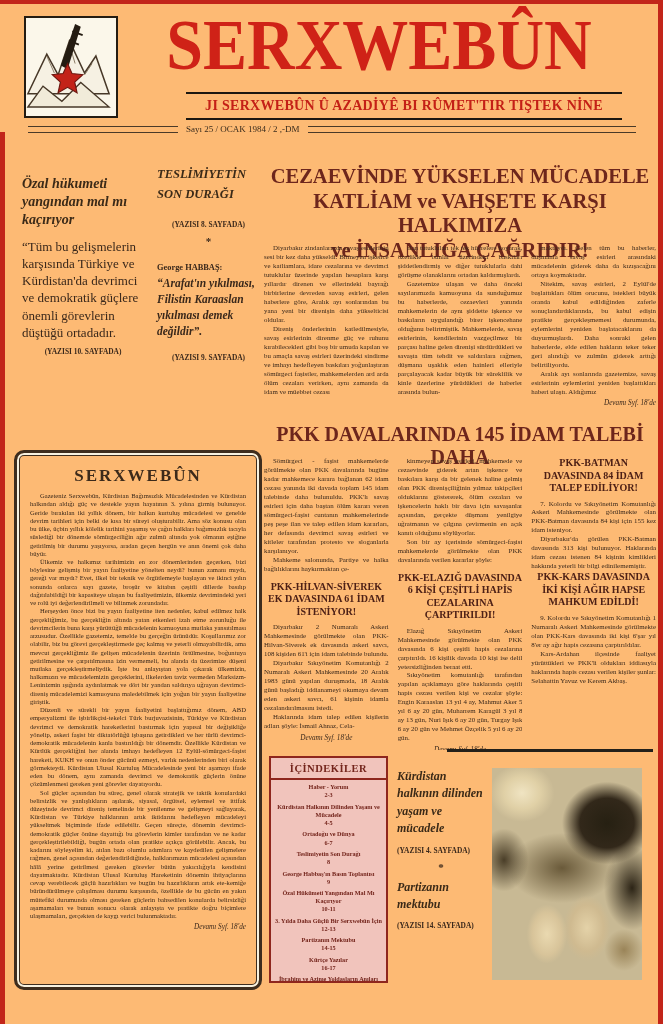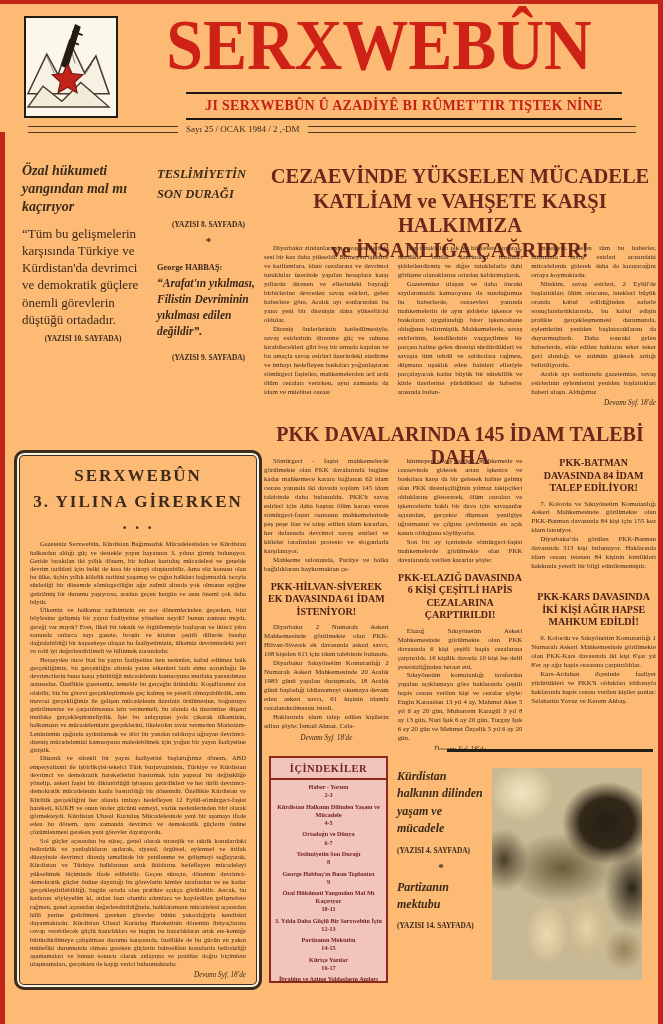--- a/index.html
+++ b/index.html
@@ -13,21 +13,21 @@
   .masthead-title{position:absolute;left:116px;top:2px;width:526px;margin:0;text-align:center;
         font-size:66px;font-weight:bold;color:#cf2217;line-height:1.1;transform:scaleY(1.08);transform-origin:top center;}
   .tagline{position:absolute;left:186px;top:88px;width:436px;text-align:center;font-weight:bold;color:#c42017;
         font-size:14px;border-top:2.5px solid #1c1710;border-bottom:2.5px solid #1c1710;padding:4px 0;letter-spacing:.3px;}
   .issueline{position:absolute;left:28px;top:120px;width:608px;display:flex;align-items:center;gap:8px;
         font-size:9px;font-weight:normal;color:#3a2c1d;}
   .issueline .rule{height:5px;border-top:1.5px solid #4a3a28;border-bottom:1.5px solid #4a3a28;}
   .issueline .r1{width:150px}.issueline .r2{flex:1}
 
   
-  .t1{position:absolute;left:22px;top:158px;width:122px;}
+  .t1{position:absolute;left:22px;top:171px;width:122px;}
   .t1 h2{font-size:14px;font-style:italic;font-weight:bold;margin:0 0 8px;line-height:1.3;color:#3b2a18;}
   .t1 p{font-size:13px;line-height:1.33;margin:0 0 6px;}
   .pref{font-size:7.4px;font-weight:bold;text-align:center;margin-top:6px;}
   .t2{position:absolute;left:157px;top:160px;width:103px;}
   .t2 h2{font-size:12.5px;font-style:italic;font-weight:bold;margin:0 0 16px;line-height:1.6;color:#3b2a18;}
   .t2 .author{font-size:8.4px;font-weight:bold;margin:16px 0 4px;}
   .t2 .quote{font-size:11.5px;font-style:italic;font-weight:bold;line-height:1.38;margin:0;}
   .t2 .pref{margin-top:14px}
   .star{text-align:center;font-size:11px;margin:6px 0;font-weight:bold;}
 
@@ -101,21 +101,21 @@
     <h2>Özal hükumeti yangından mal mı kaçırıyor</h2>
     <p>“Tüm bu gelişmelerin karşısında Türkiye ve Kürdistan'da devrimci ve demokratik güçlere önemli görevlerin düştüğü ortadadır.</p>
     <div class="pref">(YAZISI 10. SAYFADA)</div>
   </div>
 
   <div class="t2">
     <h2>TESLİMİYETİN SON DURAĞI</h2>
     <div class="pref">(YAZISI 8. SAYFADA)</div>
     <div class="star">*</div>
     <div class="author">George HABBAŞ:</div>
-    <p class="quote">“Arafat'ın yıkılması, Filistin Devriminin yıkılması edilen değildir”.</p>
+    <p class="quote">“Arafat'ın yıkılması, Filistin Karaaslan yıkılması demek değildir”.</p>
     <div class="pref">(YAZISI 9. SAYFADA)</div>
   </div>
 
   <h2 class="main-headline">
     <span style="display:block">CEZAEVİNDE YÜKSELEN MÜCADELE</span>
     <span style="display:block">KATLİAM ve VAHŞETE KARŞI HALKIMIZA</span>
     <span style="display:block">ve İNSANLIĞA ÇAĞRIDIR!</span>
   </h2>
   <div class="cols main-cols">
     <div class="col">
@@ -150,29 +150,28 @@
       <p>Son bir ay içerisinde sömürgeci-faşist mahkemelerde görülmekte olan PKK davalarında verilen kararlar şöyle:</p>
       <div class="subhead">PKK-ELAZIĞ DAVASINDA 6 KİŞİ ÇEŞİTLİ HAPİS CEZALARINA ÇARPTIRILDI!</div>
       <p>Elazığ Sıkıyönetim Askeri Mahkemesinde görülmekte olan PKK davasında 6 kişi çeşitli hapis cezalarına çarptırıldı. 16 kişilik davada 10 kişi ise delil yetersizliğinden beraat etti.</p>
       <p>Sıkıyönetim komutanlığı tarafından yapılan açıklamaya göre haklarında çeşitli hapis cezası verilen kişi ve cezalar şöyle: Engin Karaaslan 13 yıl 4 ay, Mahmut Aker 5 yıl 6 ay 20 gün, Muharrem Karagül 3 yıl 8 ay 13 gün, Nuri Işık 6 ay 20 gün, Turgay Işık 6 ay 20 gün ve Mehmet Özçelik 5 yıl 6 ay 20 gün.</p>
       <div class="cont center">Devamı Syf. 18'de</div>
     </div>
     <div class="col">
       <div class="subhead" style="margin-top:0">PKK-BATMAN DAVASINDA 84 İDAM TALEP EDİLİYOR!</div>
       <p>7. Kolordu ve Sıkıyönetim Komutanlığı Askeri Mahkemesinde görülmekte olan PKK-Batman davasında 84 kişi için 155 kez idam isteniyor.</p>
       <p>Diyarbakır'da görülen PKK-Batman davasında 313 kişi bulunuyor. Haklarında idam cezası istenen 84 kişinin kimlikleri hakkında yeterli bir bilgi edinilememiştir.</p>
-      <div class="subhead" style="margin-top:20px">PKK-KARS DAVASINDA İKİ KİŞİ AĞIR HAPSE MAHKUM EDİLDİ!</div>
+      <div class="subhead" style="margin-top:0">PKK-KARS DAVASINDA İKİ KİŞİ AĞIR HAPSE MAHKUM EDİLDİ!</div>
       <p>9. Kolordu ve Sıkıyönetim Komutanlığı 1 Numaralı Askeri Mahkemesinde görülmekte olan PKK-Kars davasında iki kişi 6'şar yıl 8'er ay ağır hapis cezasına çarptırıldılar.</p>
       <p>Kars-Ardahan ilçesinde faaliyet yürüttükleri ve PKK'li oldukları iddiasıyla haklarında hapis cezası verilen kişiler şunlar: Selahattin Yavuz ve Kerem Akbaş.</p>
     </div>
   </div>
 
   <div class="leftbox">
     <h2>SERXWEBÛN</h2>
-    <h2>3. YILINA GİRERKEN . . .</h2>
     <div class="bodytext">
       <p>Gazeteniz Serxwebûn, Kürdistan Bağımsızlık Mücadelesinden ve Kürdistan halkından aldığı güç ve destekle yayın hayatının 3. yılına girmiş bulunuyor. Geride bırakılan iki yıllık dönem, bir halkın kurtuluş mücadelesi ve genelde devrim tarihleri için belki de kısa bir süreyi oluşturabilir. Ama söz konusu olan bu ülke, üçbin yıllık kölelik tarihini yaşamış ve çağın halkları bağımsızlık tacıyla süslediği bir dönemde sömürgeciliğin ağır zulmü altında yok olmanın eşiğine getirilmiş bir durumu yaşıyorsa, aradan geçen hergün ve anın önemi çok daha büyür.</p>
       <p>Ülkemiz ve halkımız tarihimizin en zor dönemlerinden geçerken, bizi böylesine gelişmiş bir yayın faaliyetine yönelten neydi? bunun zamanı mıydı, gereği var mıydı? Evet, ilkel bir teknik ve örgütlemeyle başlayan ve ikinci yılın sonunda onlarca sayı gazete, broşür ve kitabın çeşitli dillerde basılıp dağıtılabildiği bir kapasiteye ulaşan bu faaliyetimizin, ülkemiz devrimindeki yeri ve rolü iyi değerlendirilmeli ve bilinmek zorundadır.</p>
       <p>Herşeyden önce bizi bu yayın faaliyetine iten nedenler, kabul edilmez halk gerçekliğimiz, bu gerçekliğin altında yatan etkenleri izah etme zorunluğu ile devrimcilerin buna karşı yürüttüğü mücadelenin kamuoyuna mutlaka yansıtılması arzusudur. Özellikle gazetemiz, temelde bu gerçeğin ürünüdür. Koşullarımız zor olabilir, biz bu görevi gerçekleştirmede geç kalmış ve yeterli olmayabilirdik, ama mevcut gerçekliğimiz ile gelişen mücadelenin üzerinin örtülmesine, boğuntuya getirilmesine ve çarpıtılmasına izin vermemeli, bu alanda da üzerimize düşeni mutlaka gerçekleştirmeliydik. İşte bu anlayıştan yola çıkarak ülkemizin, halkımızın ve mücadelemizin gerçeklerini, ilkelerden taviz vermeden Marksizm-Leninizmin ışığında aydınlatmak ve dört bir yandan saldırıya uğrayan devrimci-direniş mücadelemizi kamuoyuna maledebilmek için yoğun bir yayın faaliyetine giriştik.</p>
       <p>Düzenli ve sürekli bir yayın faaliyetini başlattığımız dönem, ABD emperyalizmi ile işbirlikçisi-tekelci Türk burjuvazisinin, Türkiye ve Kürdistan devrimci ve demokratik hareketlerini bastırmak için yapısal bir değişikliğe yönelip, askeri faşist bir diktatörlüğü işbaşına getirdikleri ve her türlü devrimci-demokratik mücadelenin kanla bastırıldığı bir dönemdir. Özellikle Kürdistan ve Kürtlük gerçekliğini her alanda imhayı hedefleyen 12 Eylül-sömürgeci-faşist hareketi, KUKH ve onun önder gücünü ezmeyi, varlık nedenlerinden biri olarak görmekteydi. Kürdistan Ulusal Kurtuluş Mücadelesinde yeni bir aşamayı ifade eden bu dönem, aynı zamanda devrimci ve demokratik güçlerin önüne çözümlenmesi gereken yeni görevler dayatıyordu.</p>
       <p>Sol güçler açısından bu süreç, genel olarak stratejik ve taktik konulardaki belirsizlik ve yanlışlıkların aşılarak, siyasal, örgütsel, eylemsel ve ittifak düzeyinde devrimci direniş temelinde bir yenilenme ve gelişmeyi sağlayarak, Kürdistan ve Türkiye halklarının artık iktidarını hedefleyen mücadeleyi yükseltmek biçiminde ifade edilebilir. Geçen süreçte, dönemin devrimci-demokratik güçler önüne dayattığı bu görevlerin kimler tarafından ve ne kadar gerçekleştirilebildiği, bugün ortada olan pratikte açıkça görülebilir. Ancak, bu kadarını söyleyelim ki, atılan bazı olumlu adımlara ve kaydedilen gelişmelere rağmen, genel açısından değerlendirildiğinde, halklarımızın mücadelesi açısından hâlâ yerine getirilmesi gereken görevler bütün yakıcılığıyla kendisini dayatmaktadır. Kürdistan Ulusal Kurtuluş Hareketinin dönemin ihtiyaçlarına cevap verebilecek güçlü hazırlıkları ve bugün bu hazırlıkların artık ete-kemiğe büründürülmeye çalışılması durumu karşısında, özellikle de bu gücün en yakın müttefiki durumunda olması gereken güçlerin bahsedilen konularda belirsizliği aşamamaları ve bunun sonucu olarak anlayışta ve pratikte doğru biçimlere ulaşmamaları, gerçekten de kaygı verici bulunmaktadır.</p>
       <div class="cont">Devamı Syf. 18'de</div>
     </div>
   </div>
 

